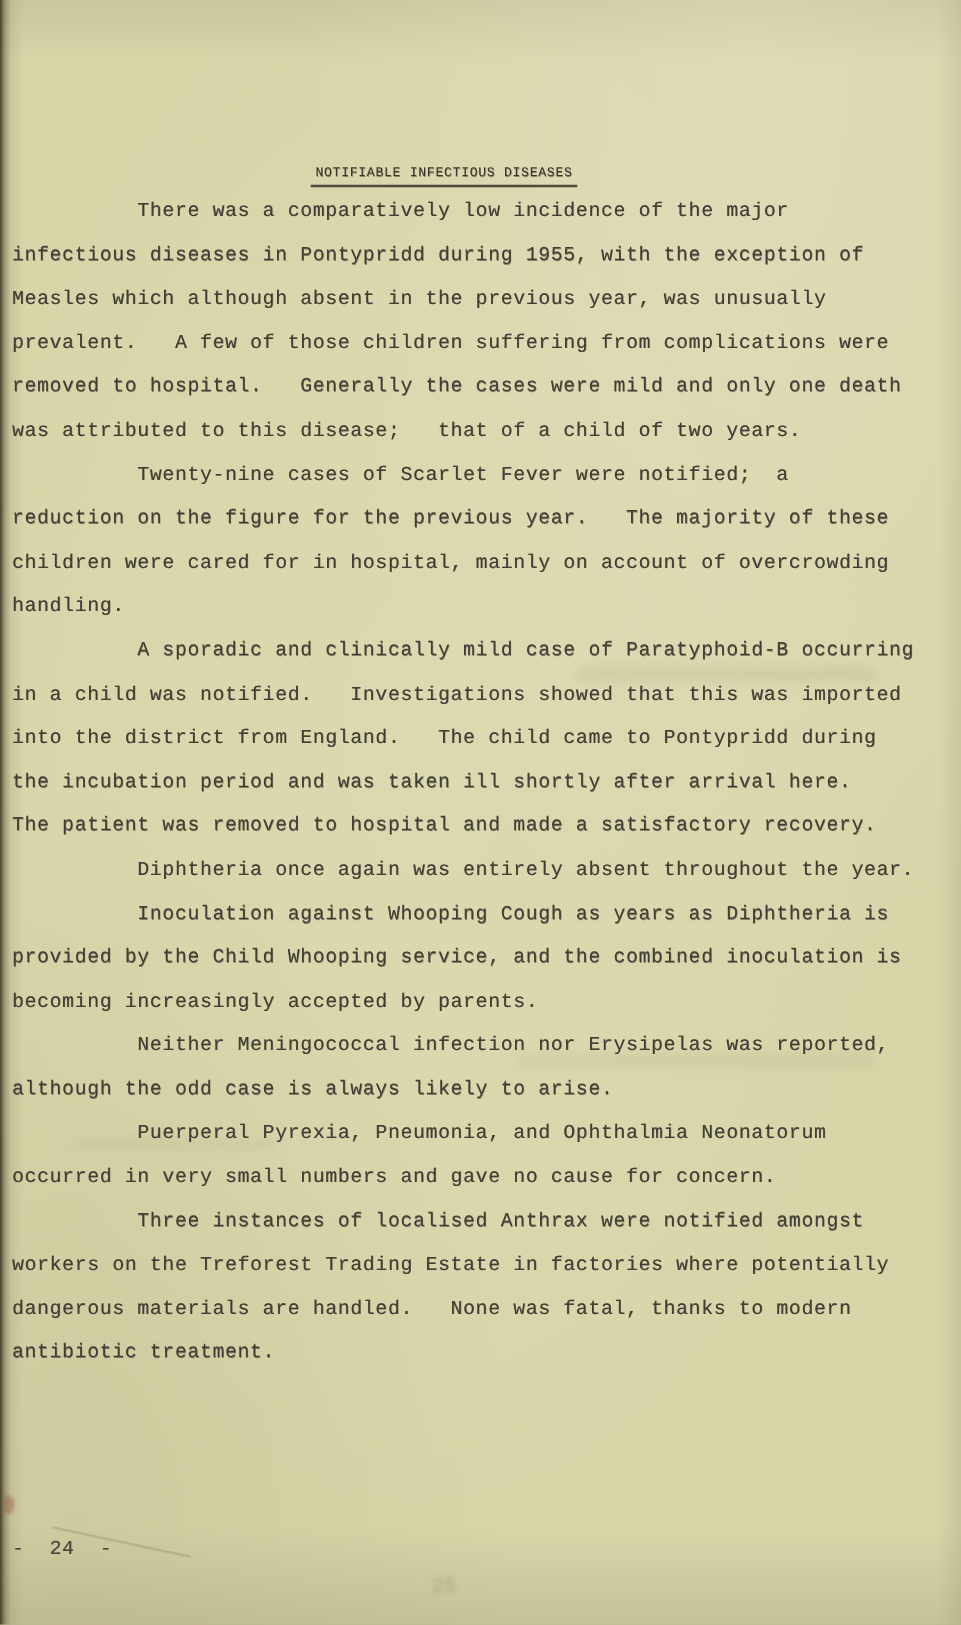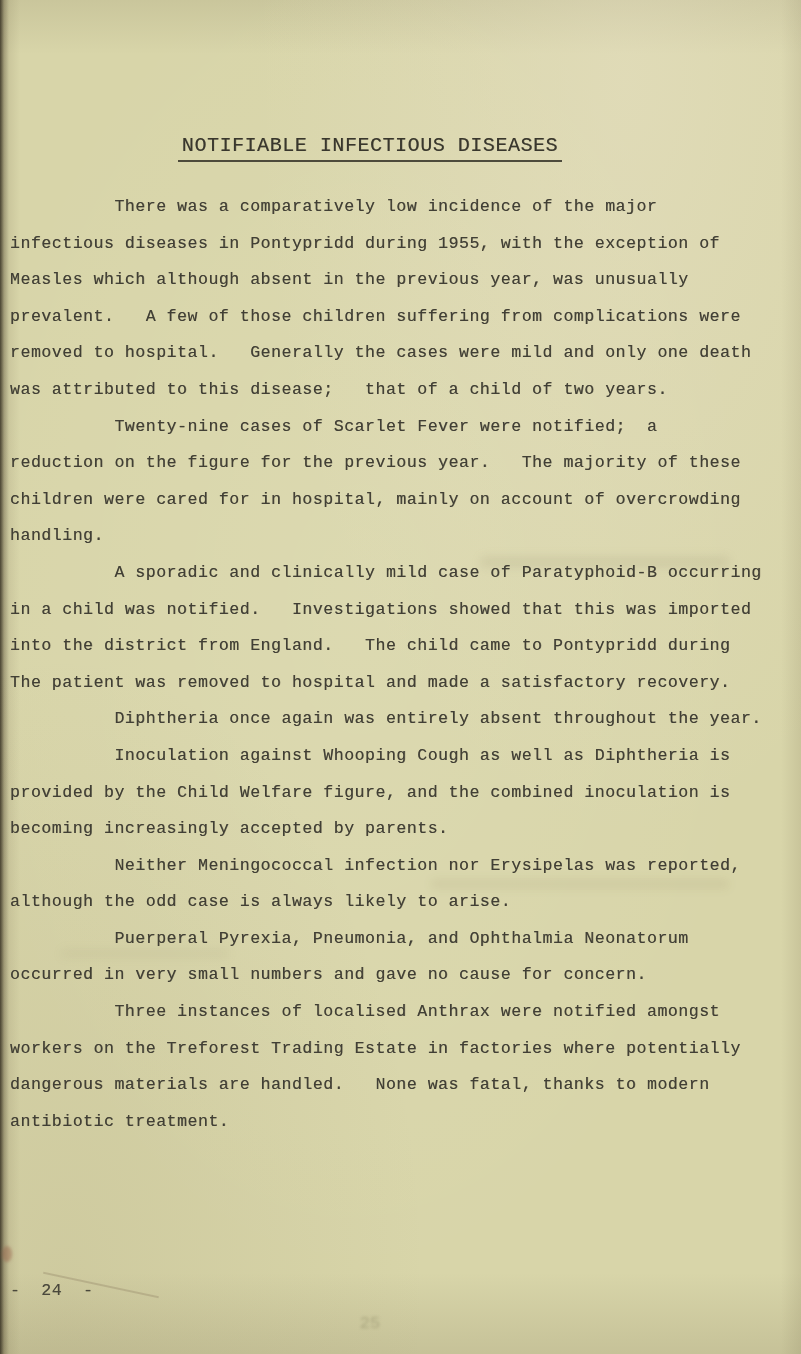--- a/index.html
+++ b/index.html
@@ -30,34 +30,33 @@
   }
   .title-row {
     position: absolute;
     left: 10px;
     top: 134px;
     width: 720px;
     text-align: center;
   }
   .title-text {
     display: inline-block;
-    font-size: 20px;
+    font-size: 11px;
     letter-spacing: 0.54px;
     color: #39372d;
     padding: 0 4px 3px 4px;
     border-bottom: 2.5px solid rgba(52,49,39,0.85);
     text-shadow: 0.4px 0.4px 0 rgba(52,49,39,0.5);
     white-space: pre;
   }
   .body-text {
     position: absolute;
     left: 10px;
     top: 158px;
     width: 790px;
-    margin-top: 31px;
   }
   .line {
     height: 36.6px;
     line-height: 36.6px;
     font-size: 16.5px;
     letter-spacing: 0.54px;
     color: #413f35;
     white-space: pre;
     text-shadow: 0.35px 0.35px 0 rgba(58,55,45,0.55);
   }
@@ -141,28 +140,29 @@
       <div class="paragraph">
         <div class="line">          Twenty-nine cases of Scarlet Fever were notified;  a</div>
         <div class="line">reduction on the figure for the previous year.   The majority of these</div>
         <div class="line">children were cared for in hospital, mainly on account of overcrowding</div>
         <div class="line">handling.</div>
       </div>
       <div class="paragraph">
         <div class="line">          A sporadic and clinically mild case of Paratyphoid-B occurring</div>
         <div class="line">in a child was notified.   Investigations showed that this was imported</div>
         <div class="line">into the district from England.   The child came to Pontypridd during</div>
+        <div class="line">the incubation period and was taken ill shortly after arrival here.</div>
         <div class="line">The patient was removed to hospital and made a satisfactory recovery.</div>
       </div>
       <div class="paragraph">
         <div class="line">          Diphtheria once again was entirely absent throughout the year.</div>
       </div>
       <div class="paragraph">
-        <div class="line">          Inoculation against Whooping Cough as well as Diphtheria is</div>
-        <div class="line">provided by the Child Welfare figure, and the combined inoculation is</div>
+        <div class="line">          Inoculation against Whooping Cough as years as Diphtheria is</div>
+        <div class="line">provided by the Child Whooping service, and the combined inoculation is</div>
         <div class="line">becoming increasingly accepted by parents.</div>
       </div>
       <div class="paragraph">
         <div class="line">          Neither Meningococcal infection nor Erysipelas was reported,</div>
         <div class="line">although the odd case is always likely to arise.</div>
       </div>
       <div class="paragraph">
         <div class="line">          Puerperal Pyrexia, Pneumonia, and Ophthalmia Neonatorum</div>
         <div class="line">occurred in very small numbers and gave no cause for concern.</div>
       </div>

